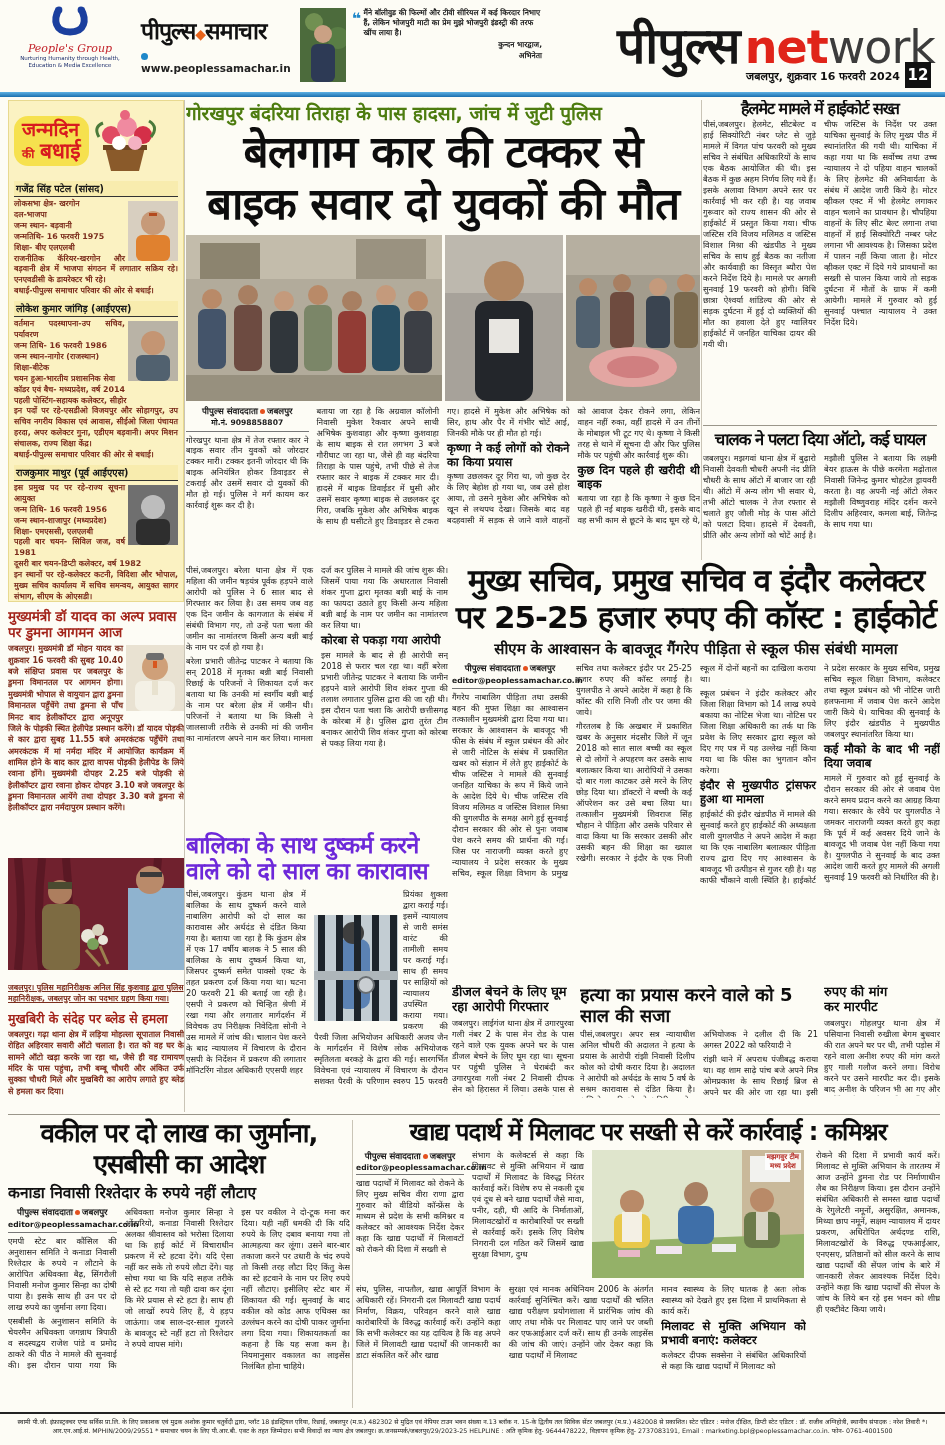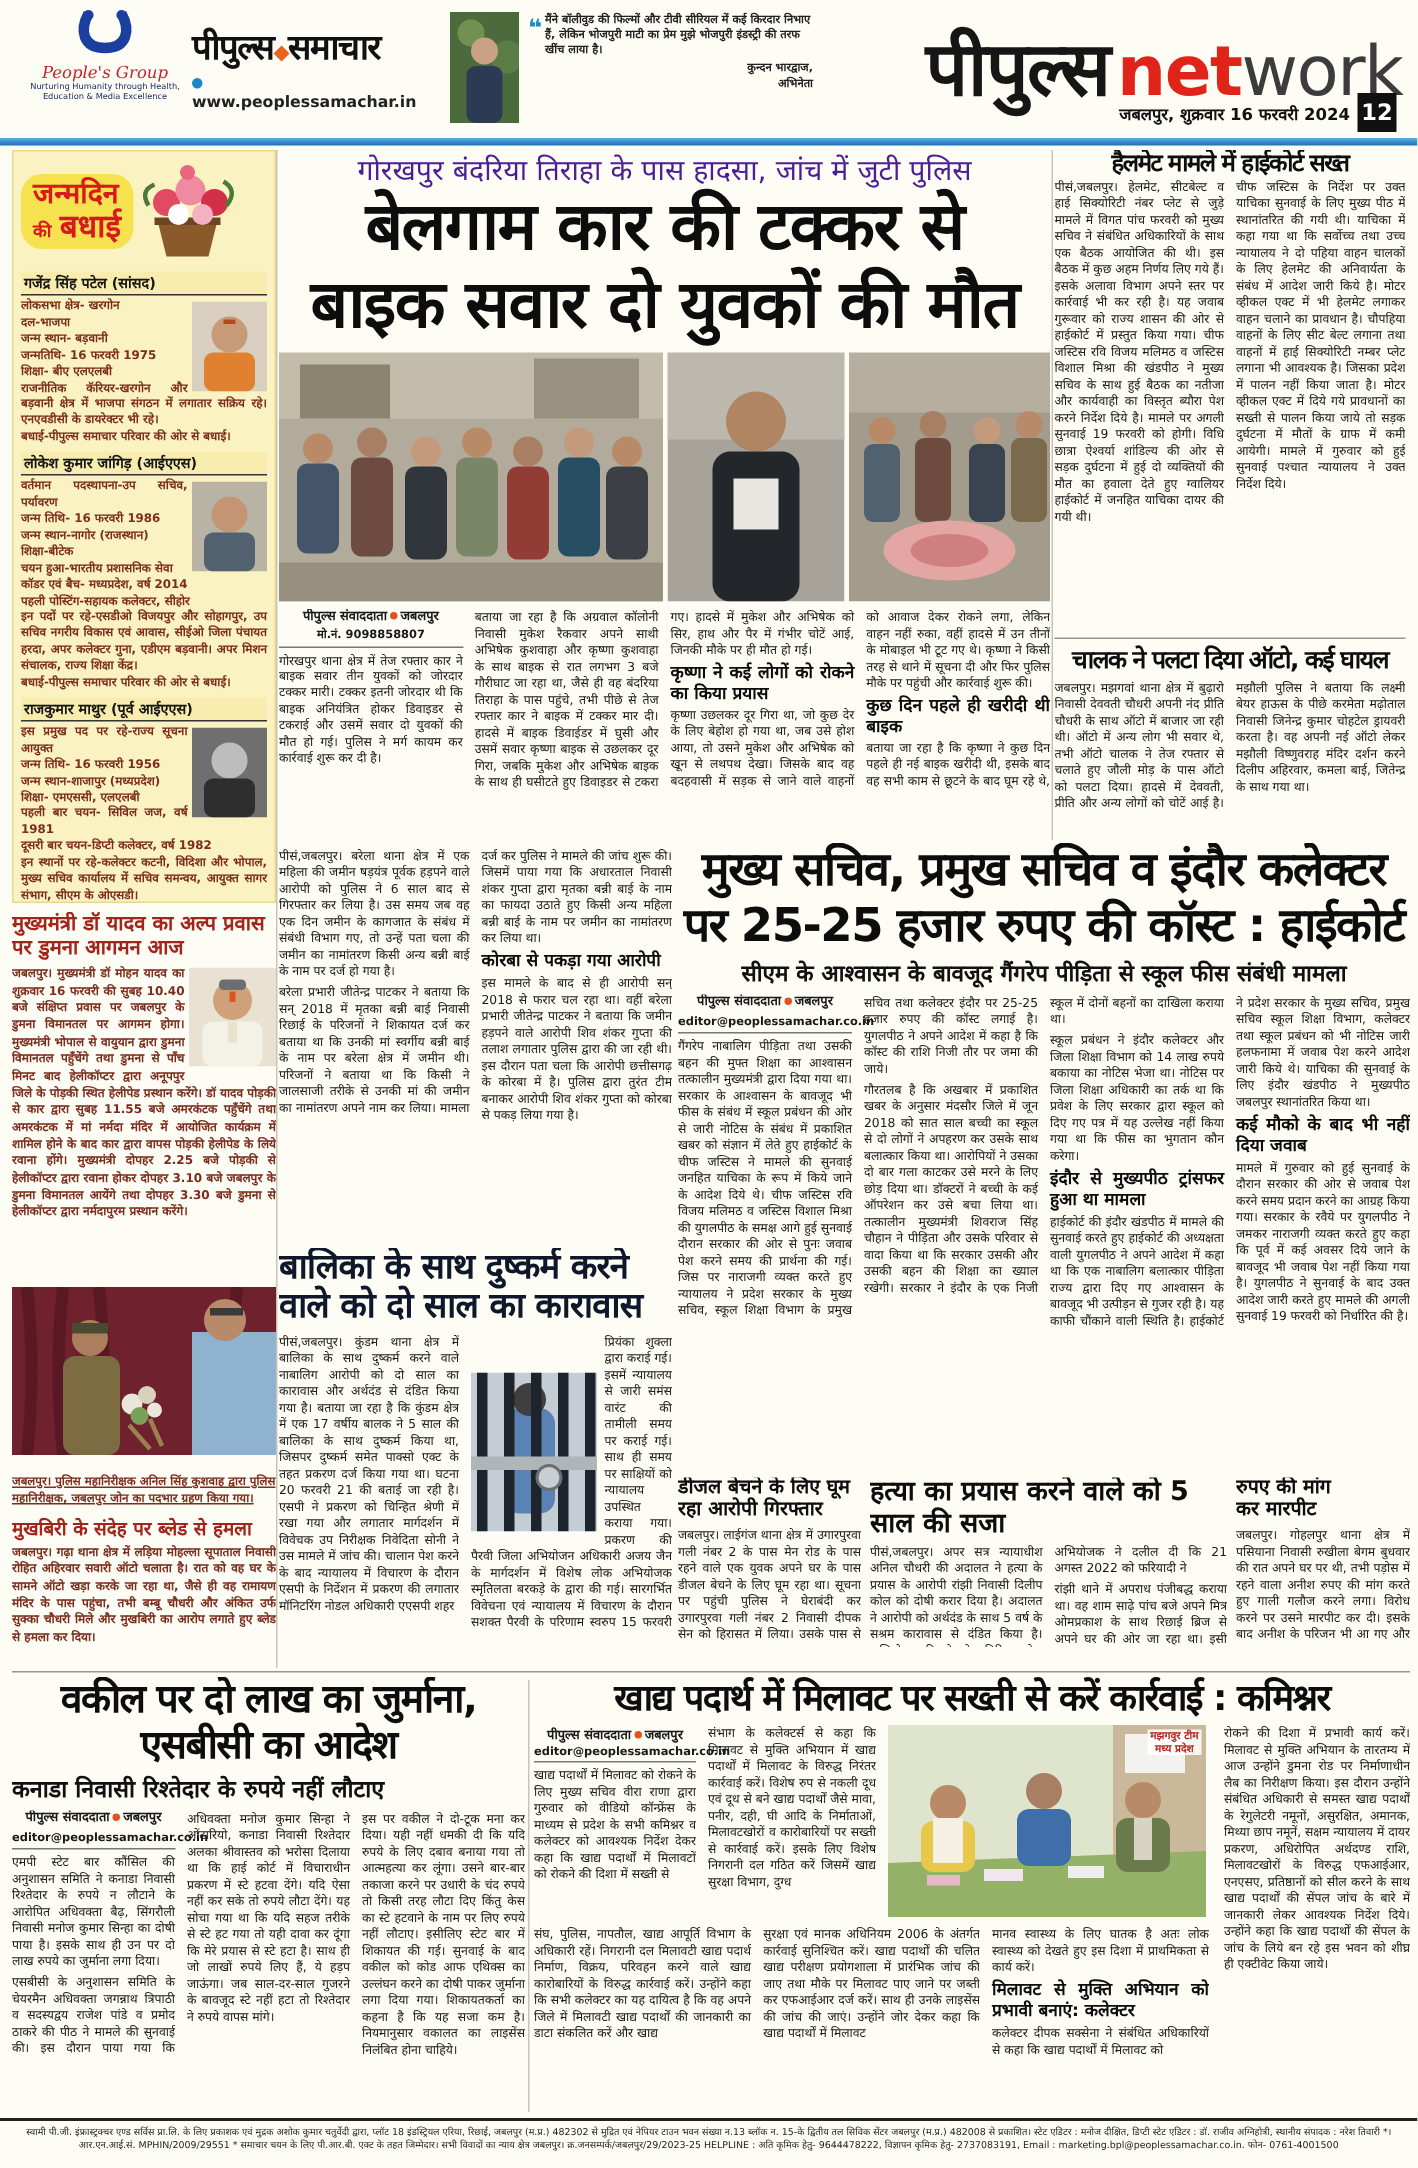--- a/index.html
+++ b/index.html
@@ -5,37 +5,37 @@
   html,body{margin:0;padding:0;}
   body{width:945px;height:1445px;position:relative;background:#fdfcf5;font-family:"DejaVu Sans","Liberation Sans",sans-serif;color:#1a1a1a;overflow:hidden;}
   .abs{position:absolute;}
   .clip{overflow:hidden;}
   
   #header{left:0;top:0;width:945px;height:92px;}
   .blue-rule{left:0;top:92px;width:945px;height:5px;background:linear-gradient(#5db1e4,#1b6fae);}
   .pg-logo{left:10px;top:6px;width:120px;height:84px;text-align:center;}
   .pg-script{color:#c3232b;font-style:italic;font-size:11px;font-family:"DejaVu Serif","Liberation Serif",serif;}
   .pg-tag{color:#1b2c6b;font-size:5.5px;line-height:1.3;}
-  .ps-logo{left:128px;top:14px;width:150px;height:70px;}
+  .ps-logo{left:141px;top:14px;width:150px;height:70px;}
   .ps-word{font-size:23px;font-weight:bold;color:#111;letter-spacing:-1px;}
   .ps-word .spark{color:#e8641c;font-size:14px;}
   .ps-site{font-size:10.5px;font-weight:bold;color:#222;margin-top:4px;}
   .globe{display:inline-block;width:7px;height:7px;border-radius:50%;background:#1e87c9;margin-right:2px;}
   .actor-photo{left:300px;top:8px;width:46px;height:74px;}
   .quote-box{left:352px;top:8px;width:190px;height:80px;font-size:7.5px;font-weight:bold;line-height:1.35;color:#222;}
   .quote-box:before{content:"❝";color:#1e87c9;font-size:16px;float:left;margin-right:2px;}
   .quote-auth{text-align:right;margin-top:2px;}
   .nw-title{left:565px;top:10px;width:370px;height:58px;text-align:right;white-space:nowrap;}
   .nw-hindi{font-size:50px;font-weight:bold;color:#161616;letter-spacing:-1px;}
   .nw-net{font-size:46px;font-weight:bold;color:#e02419;letter-spacing:-1px;}
   .nw-work{font-size:46px;color:#3c3c3c;letter-spacing:-1px;}
   .nw-date{left:600px;top:68px;width:300px;text-align:right;font-size:11px;font-weight:bold;color:#111;}
   .page-box{left:905px;top:62px;width:26px;height:26px;background:#111;color:#fff;font-size:15px;font-weight:bold;text-align:center;line-height:26px;}
   
-  .kicker{font-size:19px;font-weight:normal;text-align:center;color:#4c1d95;}
+  .kicker{font-size:19px;font-weight:bold;color:#4d7c0f;}
   .bighead{font-weight:bold;text-align:center;color:#0d0d0d;line-height:1.18;letter-spacing:-1px;}
   .deck{font-weight:bold;text-align:center;color:#111;}
   .body{font-size:8.2px;line-height:1.34;text-align:justify;color:#191919;}
   .body p{margin:0 0 3px 0;}
   .inhead{font-size:11.5px;font-weight:bold;line-height:1.2;margin:3px 0 2px 0;color:#0d0d0d;break-inside:avoid;}
   .cols-2{column-count:2;column-gap:8px;}
   .cols-3{column-count:3;column-gap:8px;}
   .cols-4{column-count:4;column-gap:8px;}
   .byline{font-size:8.6px;font-weight:bold;text-align:center;border-bottom:1px solid #777;padding-bottom:2px;margin-bottom:3px;break-inside:avoid;}
   .byline .dot{display:inline-block;width:5px;height:5px;border-radius:50%;background:#e4511e;margin:0 2px;}
@@ -65,21 +65,21 @@
   .ms-body{margin-top:5px;height:128px;}
   
   #helmet{left:703px;top:100px;width:234px;height:322px;}
   #auto-flip{left:703px;top:430px;width:234px;height:130px;}
   
   #land-fraud{left:186px;top:565px;width:262px;height:262px;}
   .lf-head{font-size:20px;font-weight:bold;line-height:1.12;letter-spacing:-0.5px;margin-bottom:4px;color:#0d0d0d;}
   #court{left:452px;top:562px;width:488px;height:416px;}
   .court-head{font-size:31px;}
   #minor-case{left:186px;top:832px;width:262px;height:266px;}
-  .mc-head{font-size:23px;font-weight:bold;line-height:1.15;letter-spacing:-0.5px;color:#0f172a;margin-bottom:4px;}
+  .mc-head{font-size:23px;font-weight:bold;line-height:1.15;letter-spacing:-0.5px;color:#6d28d9;margin-bottom:4px;}
   .mc-cols{display:flex;gap:8px;}
   .jail-photo{float:left;width:84px;height:106px;margin:26px 5px 2px 0;}
   #diesel{left:452px;top:985px;width:122px;height:113px;}
   #murder{left:580px;top:985px;width:238px;height:113px;}
   #beating{left:824px;top:985px;width:116px;height:113px;}
   .small-head{font-size:13px;font-weight:bold;line-height:1.15;color:#0d0d0d;margin-bottom:3px;}
   
   #lawyer{left:8px;top:1118px;width:342px;height:292px;}
   .law-head{font-size:26px;}
   #food{left:356px;top:1118px;width:584px;height:292px;}

